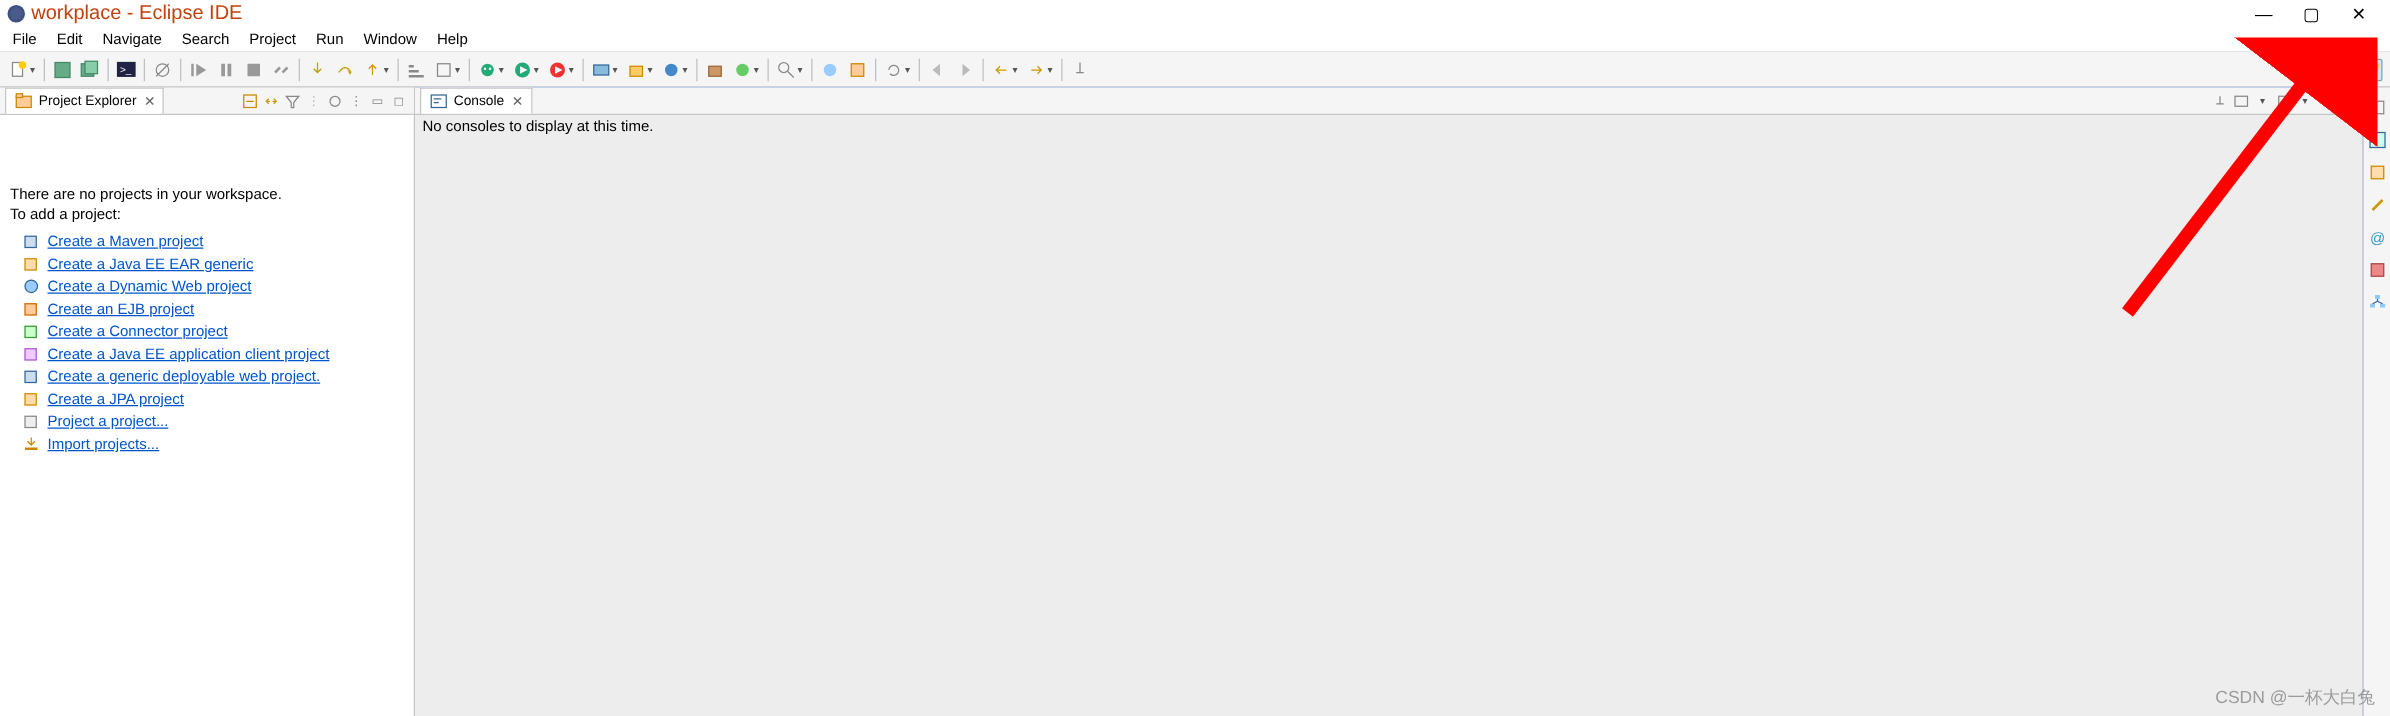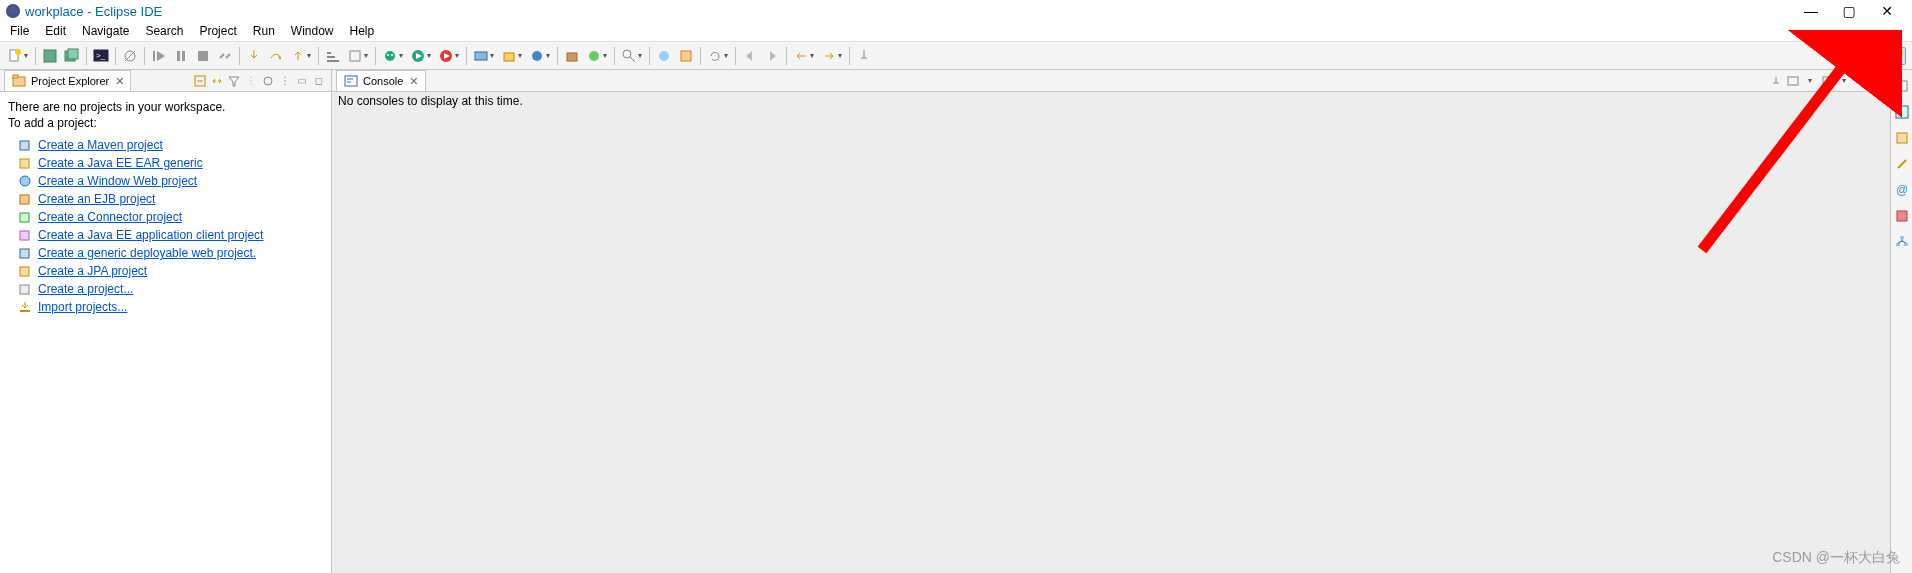--- a/index.html
+++ b/index.html
@@ -2,21 +2,21 @@
 <html><head>
 <meta charset="utf-8">
 <style>
 * { box-sizing: border-box; margin: 0; padding: 0; }
 body { font-family: "Segoe UI", Tahoma, sans-serif; font-size: 12px; background: #fff; width: 1912px; height: 573px; overflow: hidden; position: relative; }
 
 
 .titlebar { height: 22px; display: flex; align-items: center; padding: 0 6px; background: #fff; justify-content: space-between; }
 .titlebar-left { display: flex; align-items: center; gap: 5px; }
 .titlebar-icon { width: 14px; height: 14px; background: radial-gradient(circle, #4a5a8a 40%, #2a3a6a 100%); border-radius: 50%; }
-.titlebar-text { font-size: 13px; color: #0369a1; }
+.titlebar-text { font-size: 16px; color: #c2410c; }
 .titlebar-controls { display: flex; gap: 0; }
 .tb-btn { width: 38px; height: 22px; display: flex; align-items: center; justify-content: center; cursor: pointer; font-size: 14px; }
 
 
 .menubar { height: 20px; display: flex; align-items: flex-start; padding: 0 2px; background: #fff; border-bottom: 1px solid #e0e0e0; }
 .menu-item { padding: 2px 8px; cursor: pointer; font-size: 12px; }
 
 
 .toolbar { height: 28px; display: flex; align-items: center; padding: 2px 4px; background: #f5f5f5; border-bottom: 1px solid #c5c5c5; gap: 0; position: relative; }
 .tb-icon { width: 18px; height: 18px; margin: 0 2px; display: inline-flex; align-items: center; justify-content: center; cursor: pointer; border-radius: 2px; }
@@ -27,21 +27,21 @@
 
 .main { display: flex; height: calc(573px - 22px - 20px - 28px); }
 
 
 .left-pane { width: 332px; background: #fff; border-right: 1px solid #c5c5c5; display: flex; flex-direction: column; }
 .pane-header { height: 22px; display: flex; align-items: center; background: #f5f5f5; border-bottom: 1px solid #c5c5c5; padding: 0 4px; }
 .pane-tab { display: flex; align-items: center; gap: 4px; padding: 2px 6px; background: #fff; border: 1px solid #c5c5c5; border-bottom: none; font-size: 11px; }
 .pane-tab .close { font-size: 11px; color: #666; cursor: pointer; margin-left: 2px; }
 .pane-toolbar { margin-left: auto; display: flex; gap: 1px; }
 .pane-tb-icon { width: 16px; height: 16px; display: flex; align-items: center; justify-content: center; cursor: pointer; font-size: 10px; }
-.pane-body { flex: 1; padding: 8px; font-size: 12px; overflow: auto; }
+.pane-body { flex: 1; padding: 8px; font-size: 12px; overflow: auto; margin-top: 48px; }
 .msg-line { margin-bottom: 2px; }
 .proj-links { margin-top: 6px; }
 .proj-link-row { display: flex; align-items: center; gap: 6px; padding: 2px 0 2px 10px; }
 .proj-link-icon { width: 14px; height: 14px; display: inline-block; }
 .proj-link { color: #0055cc; text-decoration: underline; cursor: pointer; font-size: 12px; }
 
 
 .center-pane { flex: 1; background: #3b82f6; display: flex; flex-direction: column; position: relative; }
 .console-body { flex: 1; padding: 2px 6px; font-size: 12px; background: #ededed; }
 
@@ -370,21 +370,21 @@
         <div class="proj-link-row">
             <span class="proj-link-icon"><svg width="14" height="14" viewBox="0 0 14 14">
                 <rect x="2" y="3" width="9" height="9" fill="#fda" stroke="#c80"></rect>
               </svg></span>
             <a class="proj-link">Create a Java EE EAR generic</a>
           </div>
         <div class="proj-link-row">
             <span class="proj-link-icon"><svg width="14" height="14" viewBox="0 0 14 14">
                 <circle cx="7" cy="7" r="5" fill="#9cf" stroke="#369"></circle>
               </svg></span>
-            <a class="proj-link">Create a Window Web project</a>
+            <a class="proj-link">Create a Dynamic Web project</a>
           </div>
         <div class="proj-link-row">
             <span class="proj-link-icon"><svg width="14" height="14" viewBox="0 0 14 14">
                 <rect x="2" y="3" width="9" height="9" fill="#fc9" stroke="#c60"></rect>
               </svg></span>
             <a class="proj-link">Create an EJB project</a>
           </div>
         <div class="proj-link-row">
             <span class="proj-link-icon"><svg width="14" height="14" viewBox="0 0 14 14">
                 <rect x="2" y="3" width="9" height="9" fill="#cfc" stroke="#393"></rect>
@@ -406,21 +406,21 @@
         <div class="proj-link-row">
             <span class="proj-link-icon"><svg width="14" height="14" viewBox="0 0 14 14">
                 <rect x="2" y="3" width="9" height="9" fill="#fda" stroke="#c80"></rect>
               </svg></span>
             <a class="proj-link">Create a JPA project</a>
           </div>
         <div class="proj-link-row">
             <span class="proj-link-icon"><svg width="14" height="14" viewBox="0 0 14 14">
                 <rect x="2" y="3" width="9" height="9" fill="#eee" stroke="#888"></rect>
               </svg></span>
-            <a class="proj-link">Create a project...</a>
+            <a class="proj-link">Project a project...</a>
           </div>
         <div class="proj-link-row">
             <span class="proj-link-icon"><svg width="14" height="14" viewBox="0 0 14 14">
                 <path d="M7 2 v6 M4 5 l3 3 3-3" stroke="#c80" fill="none"></path>
                 <rect x="2" y="10" width="10" height="2" fill="#c80"></rect>
               </svg></span>
             <a class="proj-link">Import projects...</a>
           </div>
       </div>
     </div>

